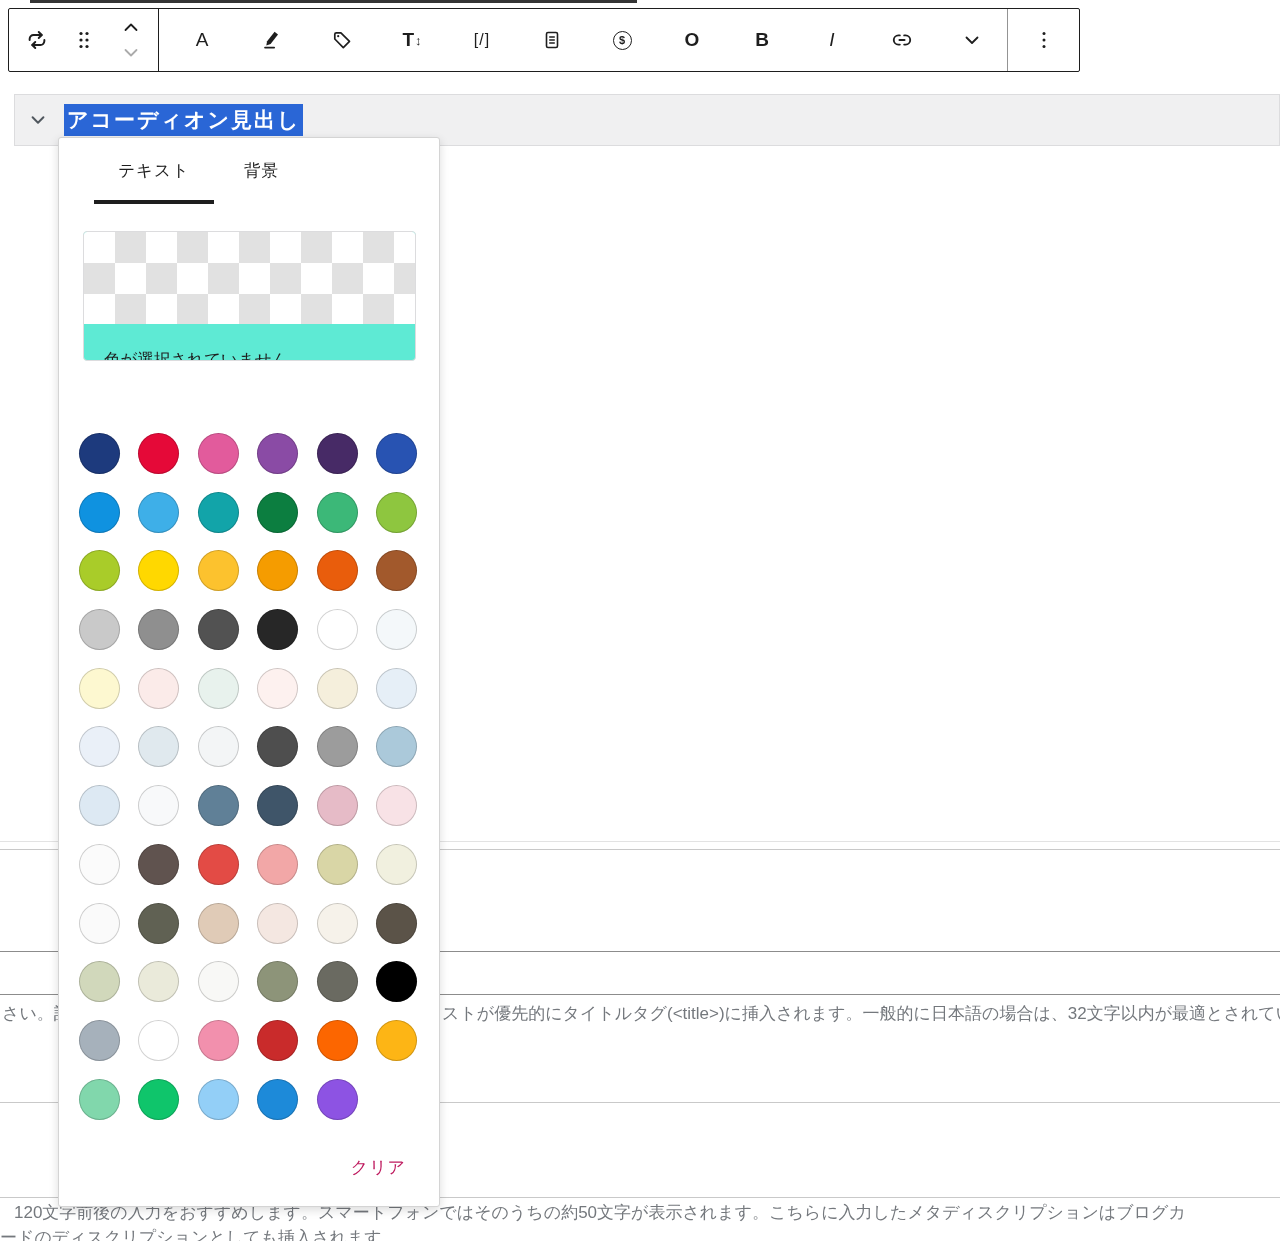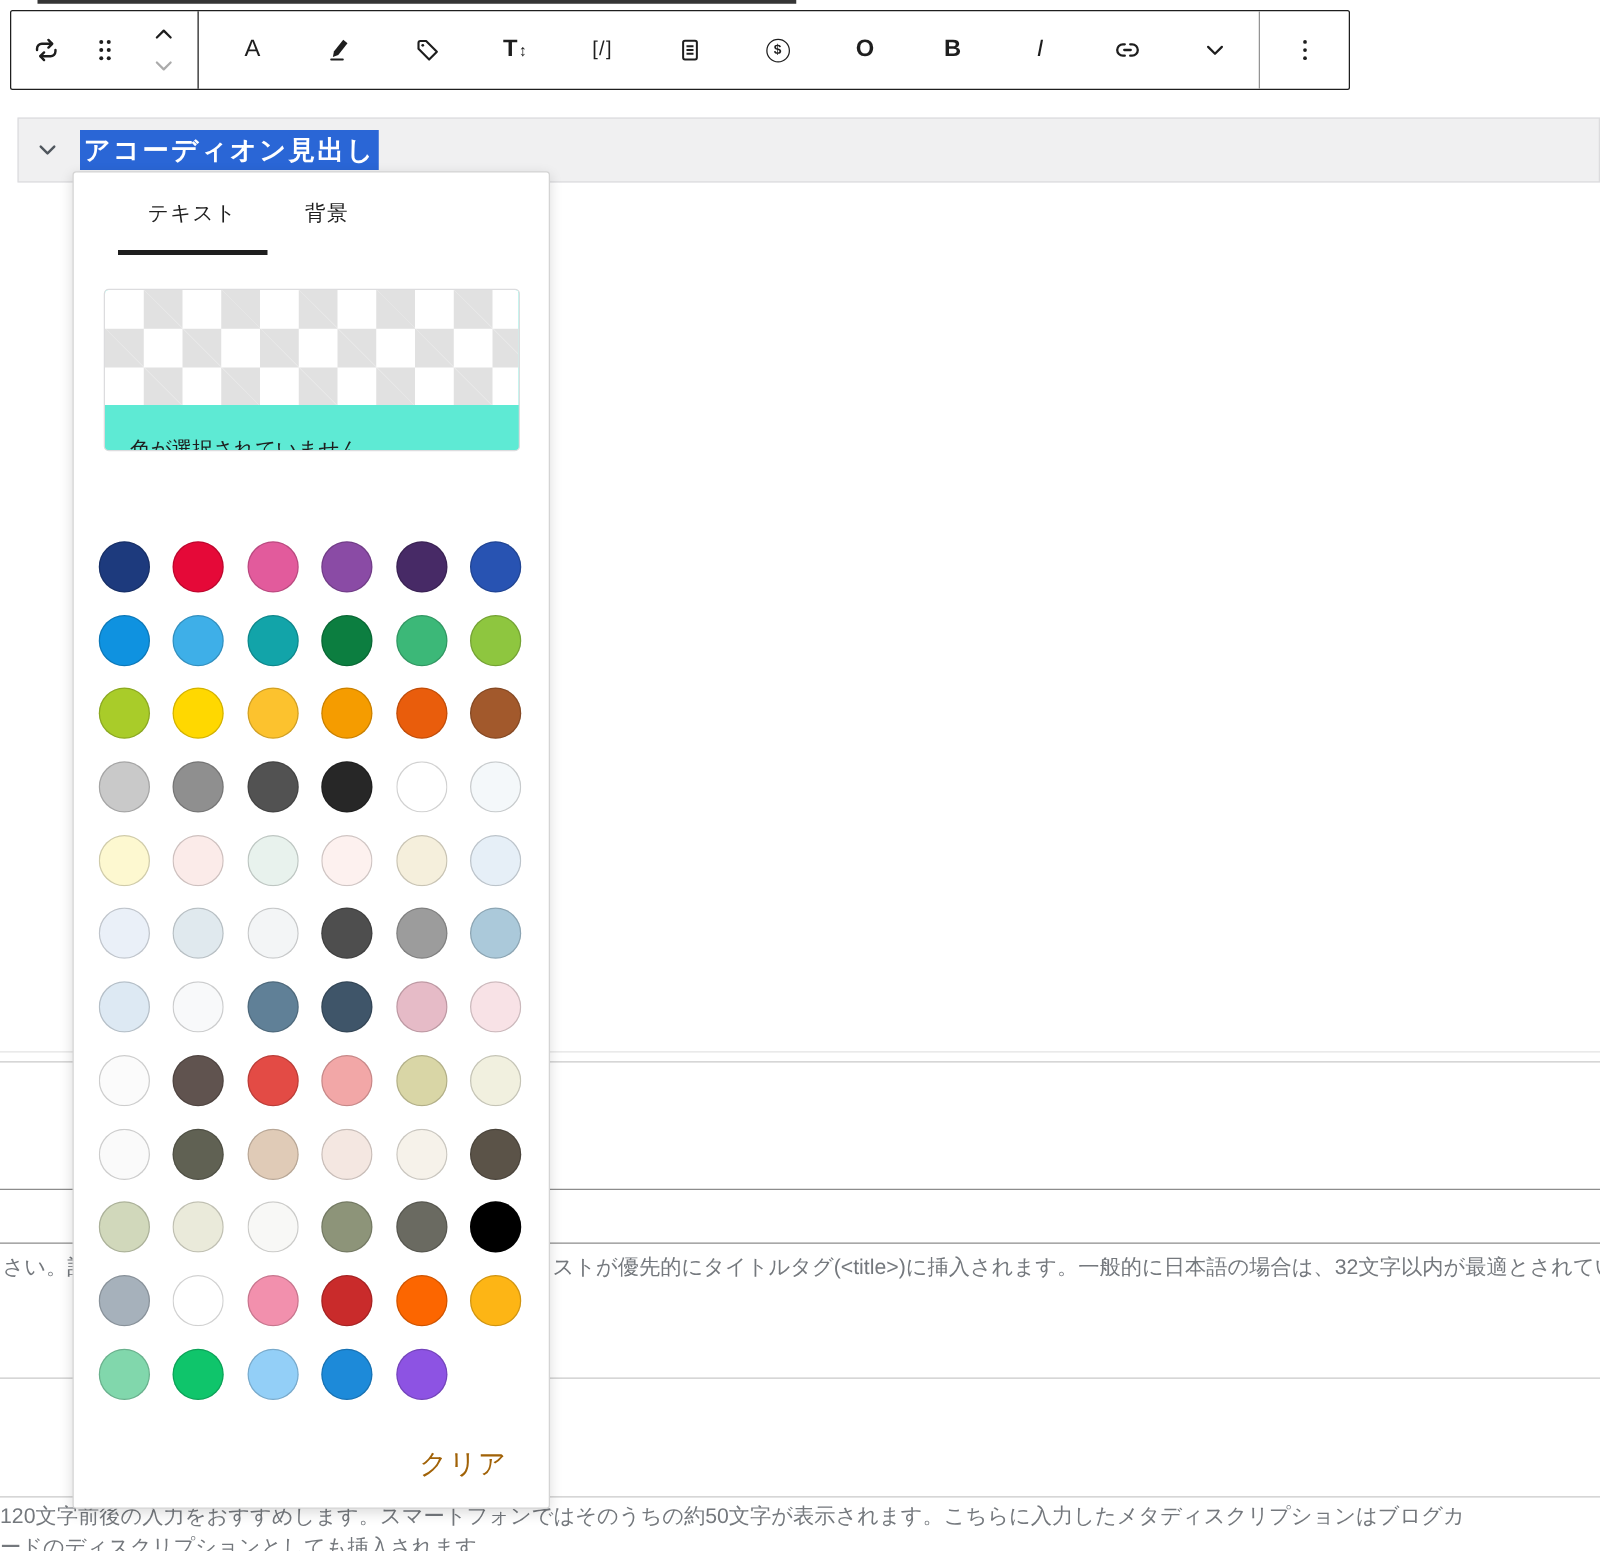--- a/index.html
+++ b/index.html
@@ -84,21 +84,21 @@
   .palette{
     position:absolute; left:20px; top:295px;
     display:grid; grid-template-columns:repeat(6,41px); grid-auto-rows:41px;
     column-gap:18.4px; row-gap:17.7px;
   }
   .swatch{ width:41px; height:41px; border-radius:50%; cursor:pointer;
     box-shadow:inset 0 0 0 1px rgba(0,0,0,.18); }
 
   .clear-btn{
     position:absolute; right:33px; top:1018px; background:transparent; border:none;
-    font-size:22px; color:#a16207; cursor:pointer; font-family:inherit; letter-spacing:1px;
+    font-size:17px; color:#be185d; cursor:pointer; font-family:inherit; letter-spacing:1px;
   }
 </style>
 </head>
 <body>
 
 <div class="canvas">
 
   <div class="top-line"></div>
 
   <div class="toolbar">
@@ -230,21 +230,21 @@
     <span class="acc-title">アコーディオン見出し</span>
   </div>
 
   <div class="hline" style="top:841px;background:#e3e3e3;"></div>
   <div class="hline" style="top:849px;background:#c9c9c9;"></div>
   <div class="seo-input"></div>
   <div class="help" style="left:2px;top:1002px;">さい。記</div>
   <div class="help" style="left:442px;top:1002px;">ストが優先的にタイトルタグ(&lt;title&gt;)に挿入されます。一般的に日本語の場合は、32文字以内が最適とされています。</div>
   <div class="hline" style="top:1102px;background:#c9c9c9;"></div>
   <div class="hline" style="top:1197px;background:#c9c9c9;"></div>
-  <div class="help" style="left:0;top:1201px;">120文字前後の入力をおすすめします。スマートフォンではそのうちの約50文字が表示されます。こちらに入力したメタディスクリプションはブログカ</div>
+  <div class="help" style="left:14px;top:1201px;">120文字前後の入力をおすすめします。スマートフォンではそのうちの約50文字が表示されます。こちらに入力したメタディスクリプションはブログカ</div>
   <div class="help" style="left:0;top:1226px;">ードのディスクリプションとしても挿入されます。</div>
 
   <div class="popover">
     <div class="tabs">
       <button class="tab tab-text tab-active">テキスト</button>
       <button class="tab tab-bg">背景</button>
     </div>
 
     <div class="preview-card">
       <div class="checker"></div>

